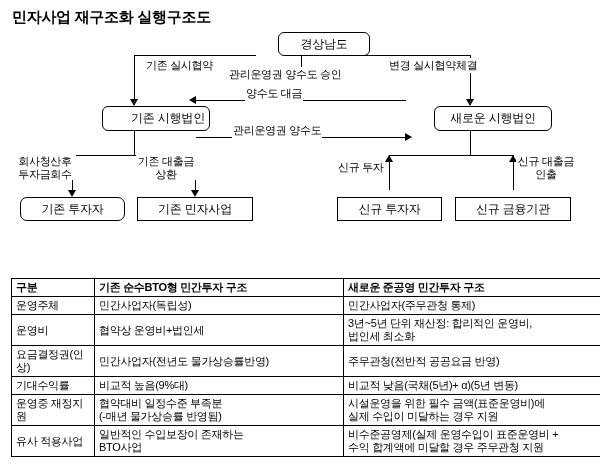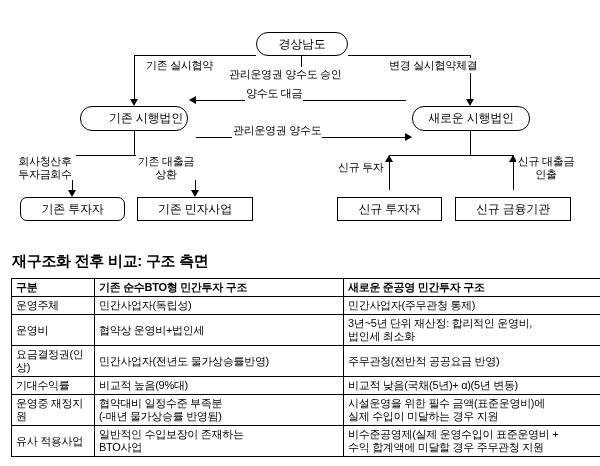--- a/index.html
+++ b/index.html
@@ -45,21 +45,22 @@
     background: #fff;
     font-size: 12px;
     display: flex;
     align-items: center;
     justify-content: center;
     text-align: center;
     letter-spacing: -0.2px;
     box-sizing: border-box;
   }
   .node.round {
-    border-radius: 12px;
+    border-radius: 6px;
+    margin-left: 22px;
   }
 
   
   .ln {
     position: absolute;
     background: #000;
   }
   .hline { height: 1.4px; }
   .vline { width: 1.4px; }
 
@@ -123,20 +124,21 @@
   }
   .tbl .c0 { width: 74px; }
   .tbl .c1 { width: 240px; margin-top: 32px; }
   .tbl .c2 { width: 264px; }
 </style>
 </head>
 <body>
 
 <div class="page">
 
+  <div class="title1">민자사업 재구조화 실행구조도</div>
 
   <div>
 
     <div class="node round" style="left:256px; top:32px; width:92px; height:24px;">경상남도</div>
 
     <div class="node round" style="left:80px; top:106px; width:108px; height:25px;padding-left:24px;">기존 시행법인</div>
 
     <div class="node round" style="left:412px; top:106px; width:118px; height:25px;">새로운 시행법인</div>
 
     <div class="node" style="left:20px; top:197px; width:105px; height:24px;border-radius:7px;">기존 투자자</div>
@@ -180,21 +182,20 @@
     <div class="ln hline" style="left:389px; top:155px; width:124px;"></div>
     <div class="ln vline" style="left:389px; top:155px; height:35px;"></div>
     <div class="arrow up" style="left:385px; top:155px;"></div>
     <div class="ln vline" style="left:513px; top:155px; height:35px;"></div>
     <div class="arrow up" style="left:509px; top:155px;"></div>
 
     <div class="lbl" style="left:337px; top:160px;">신규 투자</div>
     <div class="lbl two" style="left:516px; top:155px; width:58px;text-align:center;">신규 대출금<br>인출</div>
   </div>
 
-  <div class="title2">재구조화 전후 비교: 구조 측면</div>
 
   <table class="tbl">
     <thead>
       <tr>
         <th class="c0">구분</th>
         <th class="c1">기존 순수BTO형 민간투자 구조</th>
         <th class="c2">새로운 준공영 민간투자 구조</th>
       </tr>
     </thead>
     <tbody>

